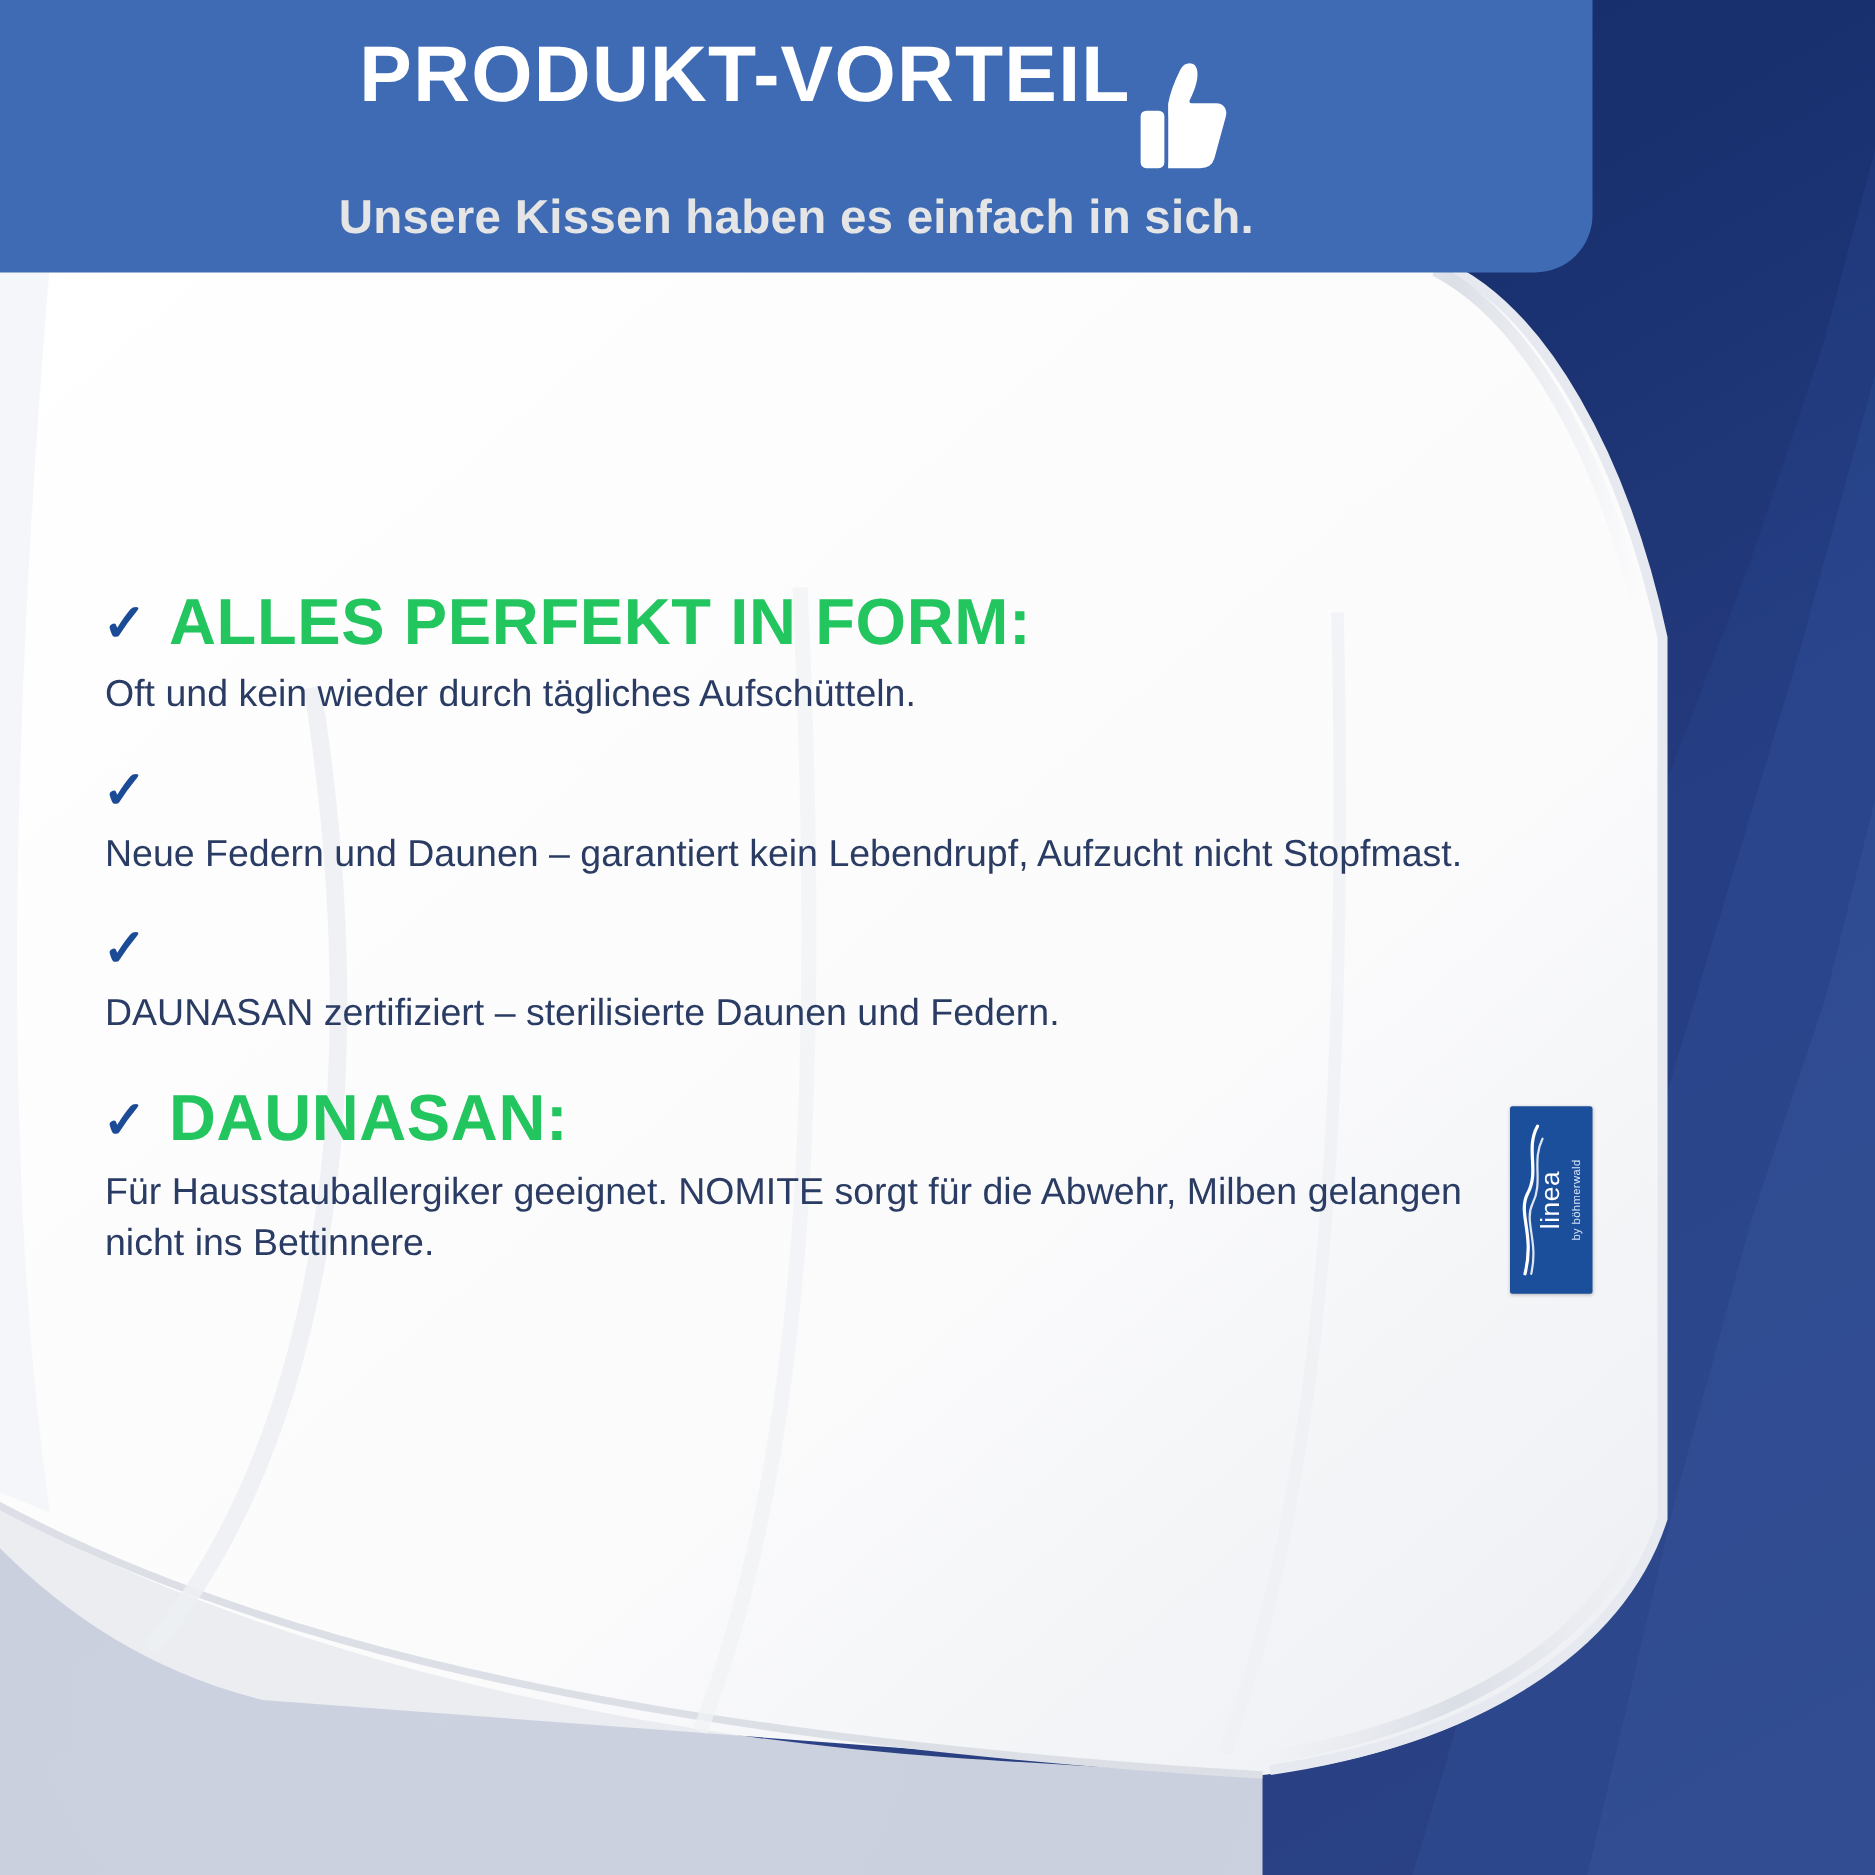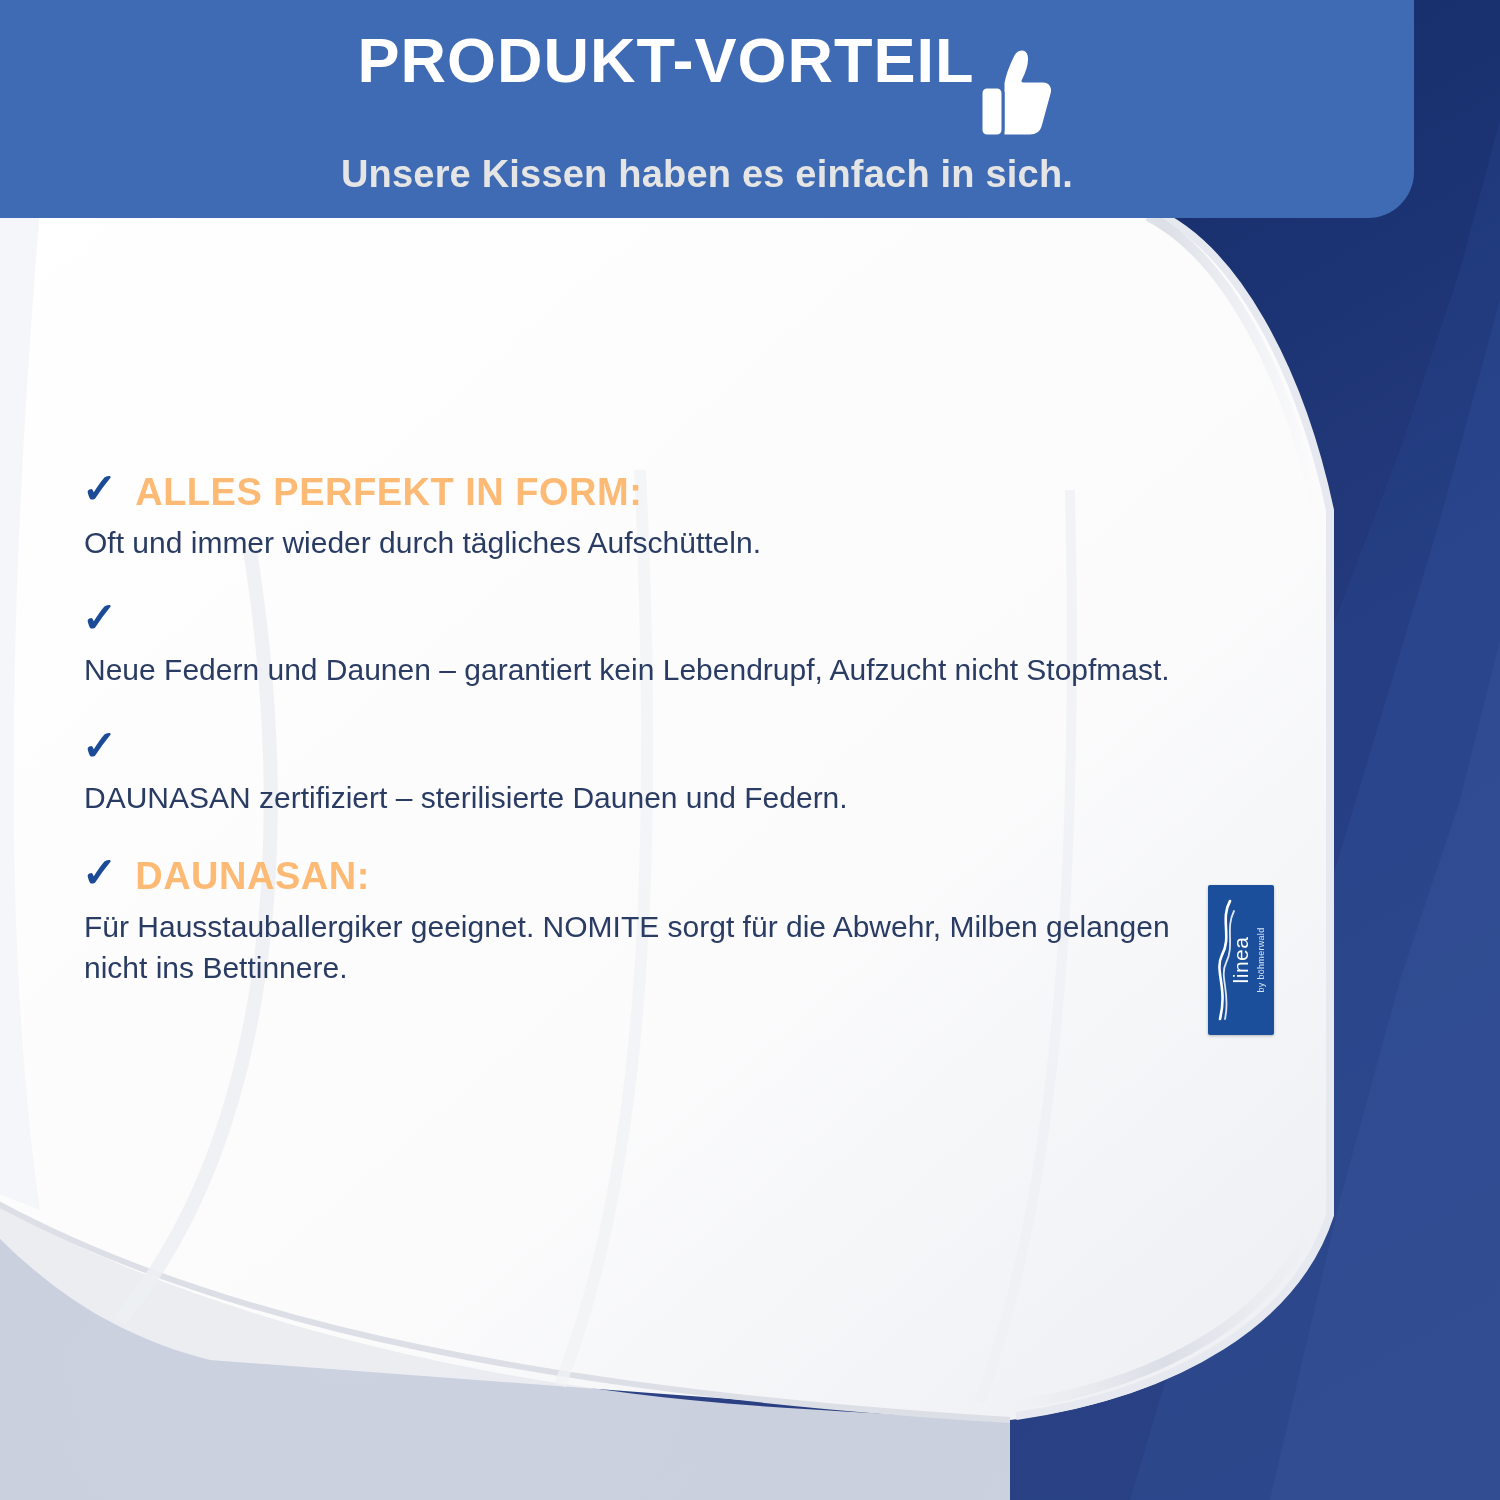--- a/index.html
+++ b/index.html
@@ -37,21 +37,21 @@
     width: 1100px;
     height: 900px;
     background: radial-gradient(ellipse at center, rgba(62,86,160,.55) 0%, rgba(20,38,92,0) 70%);
   }
 
   
   .header {
     position: absolute;
     left: 0;
     top: 0;
-    width: 1414px;
+    width: 1274px;
     height: 218px;
     background: #3f6bb5;
     border-bottom-right-radius: 46px;
     overflow: hidden;
   }
   .header-inner {
     position: absolute;
     inset: 0;
     display: flex;
     flex-direction: column;
@@ -149,22 +149,22 @@
     gap: 18px;
   }
   .check {
     color: #1b4b96;
     font-size: 42px;
     font-weight: bold;
     line-height: 1;
     transform: translateY(-2px);
   }
   .benefit-title {
-    color: #fdba74;
-    font-size: 38px;
+    color: #22c55e;
+    font-size: 52px;
     font-weight: bold;
     letter-spacing: .5px;
     line-height: 1.1;
     text-align: right;
   }
   .benefit-body {
     color: #2a3c63;
     font-size: 30px;
     line-height: 1.38;
     margin-top: 8px;
@@ -240,21 +240,21 @@
     </div>
   </div>
 
   <div class="benefits">
 
     <div class="benefit">
       <div class="benefit-head">
         <span class="check">✓</span>
         <span class="benefit-title">ALLES PERFEKT IN FORM:</span>
       </div>
-      <div class="benefit-body">Oft und immer wieder durch tägliches Aufschütteln.</div>
+      <div class="benefit-body">Oft und kein wieder durch tägliches Aufschütteln.</div>
     </div>
 
     <div class="benefit">
       <div class="benefit-head">
         <span class="check">✓</span>
       </div>
       <div class="benefit-body">Neue Federn und Daunen – garantiert kein Lebendrupf, Aufzucht nicht Stopfmast.</div>
     </div>
 
     <div class="benefit">

